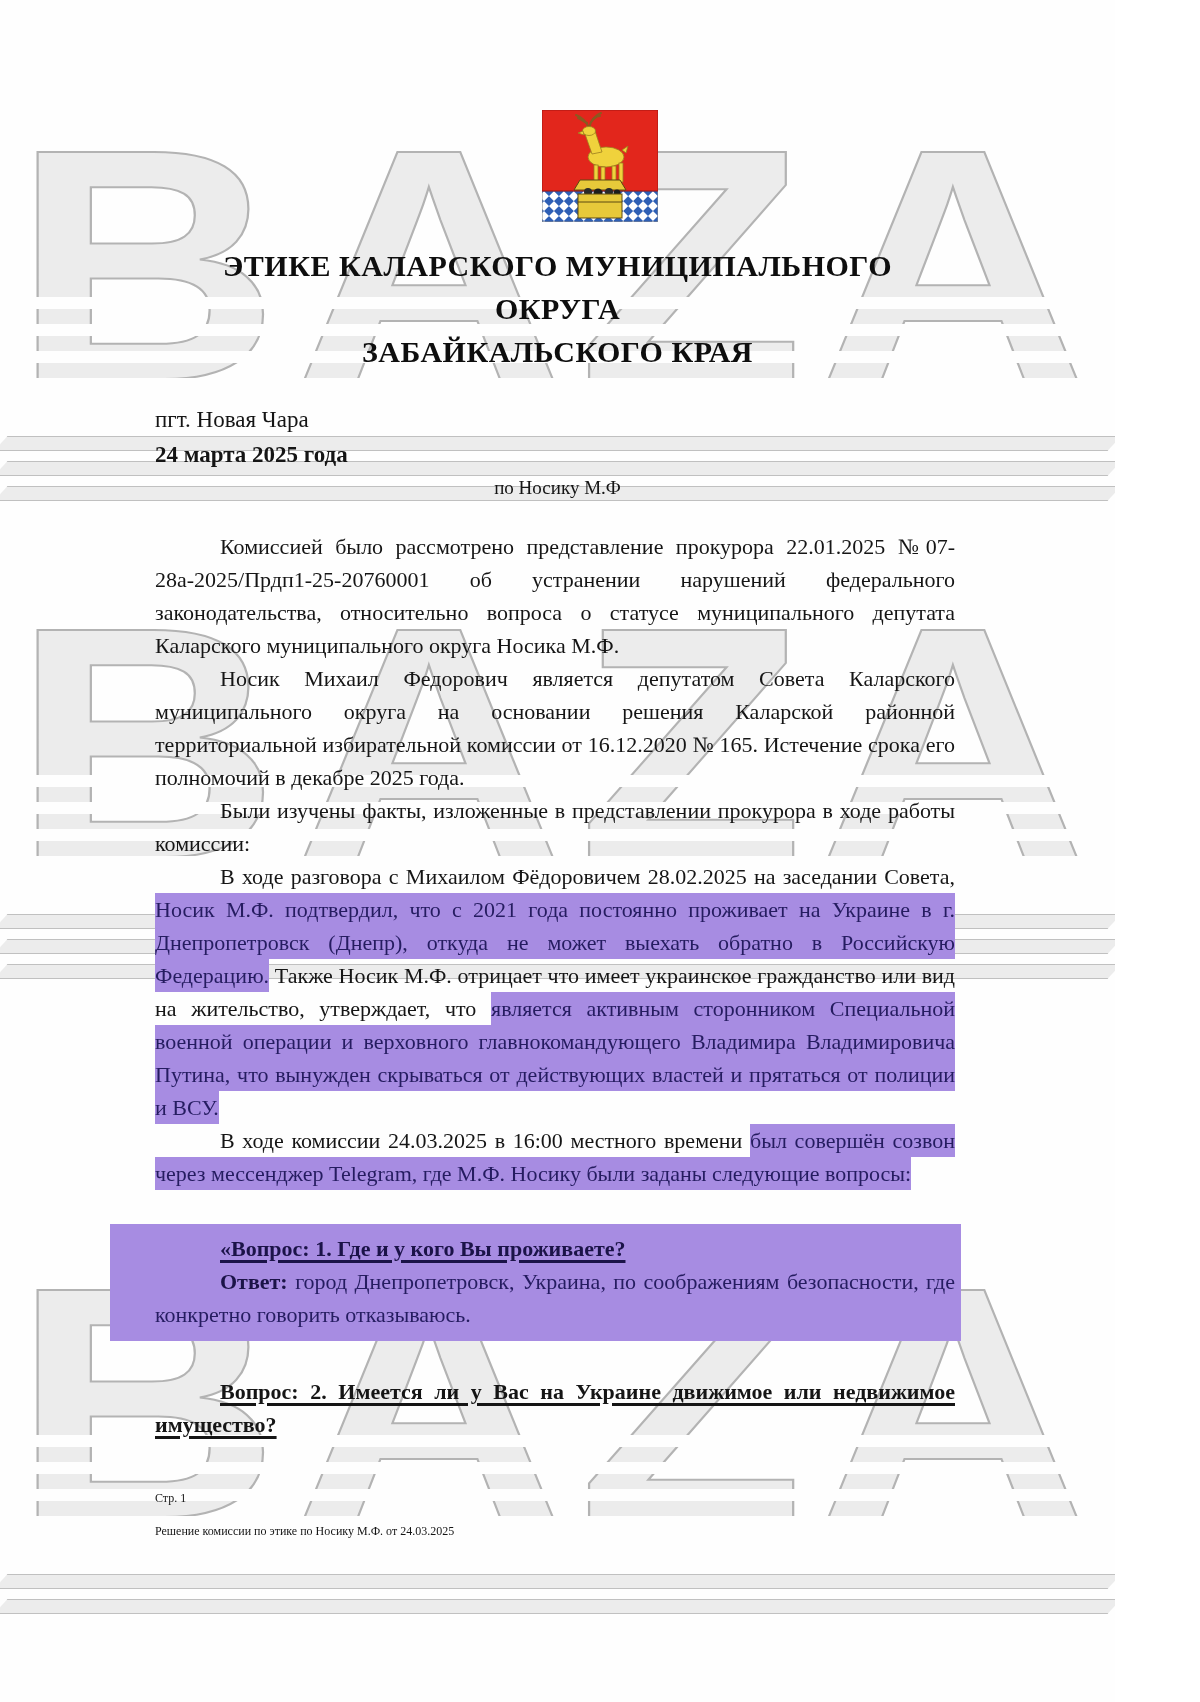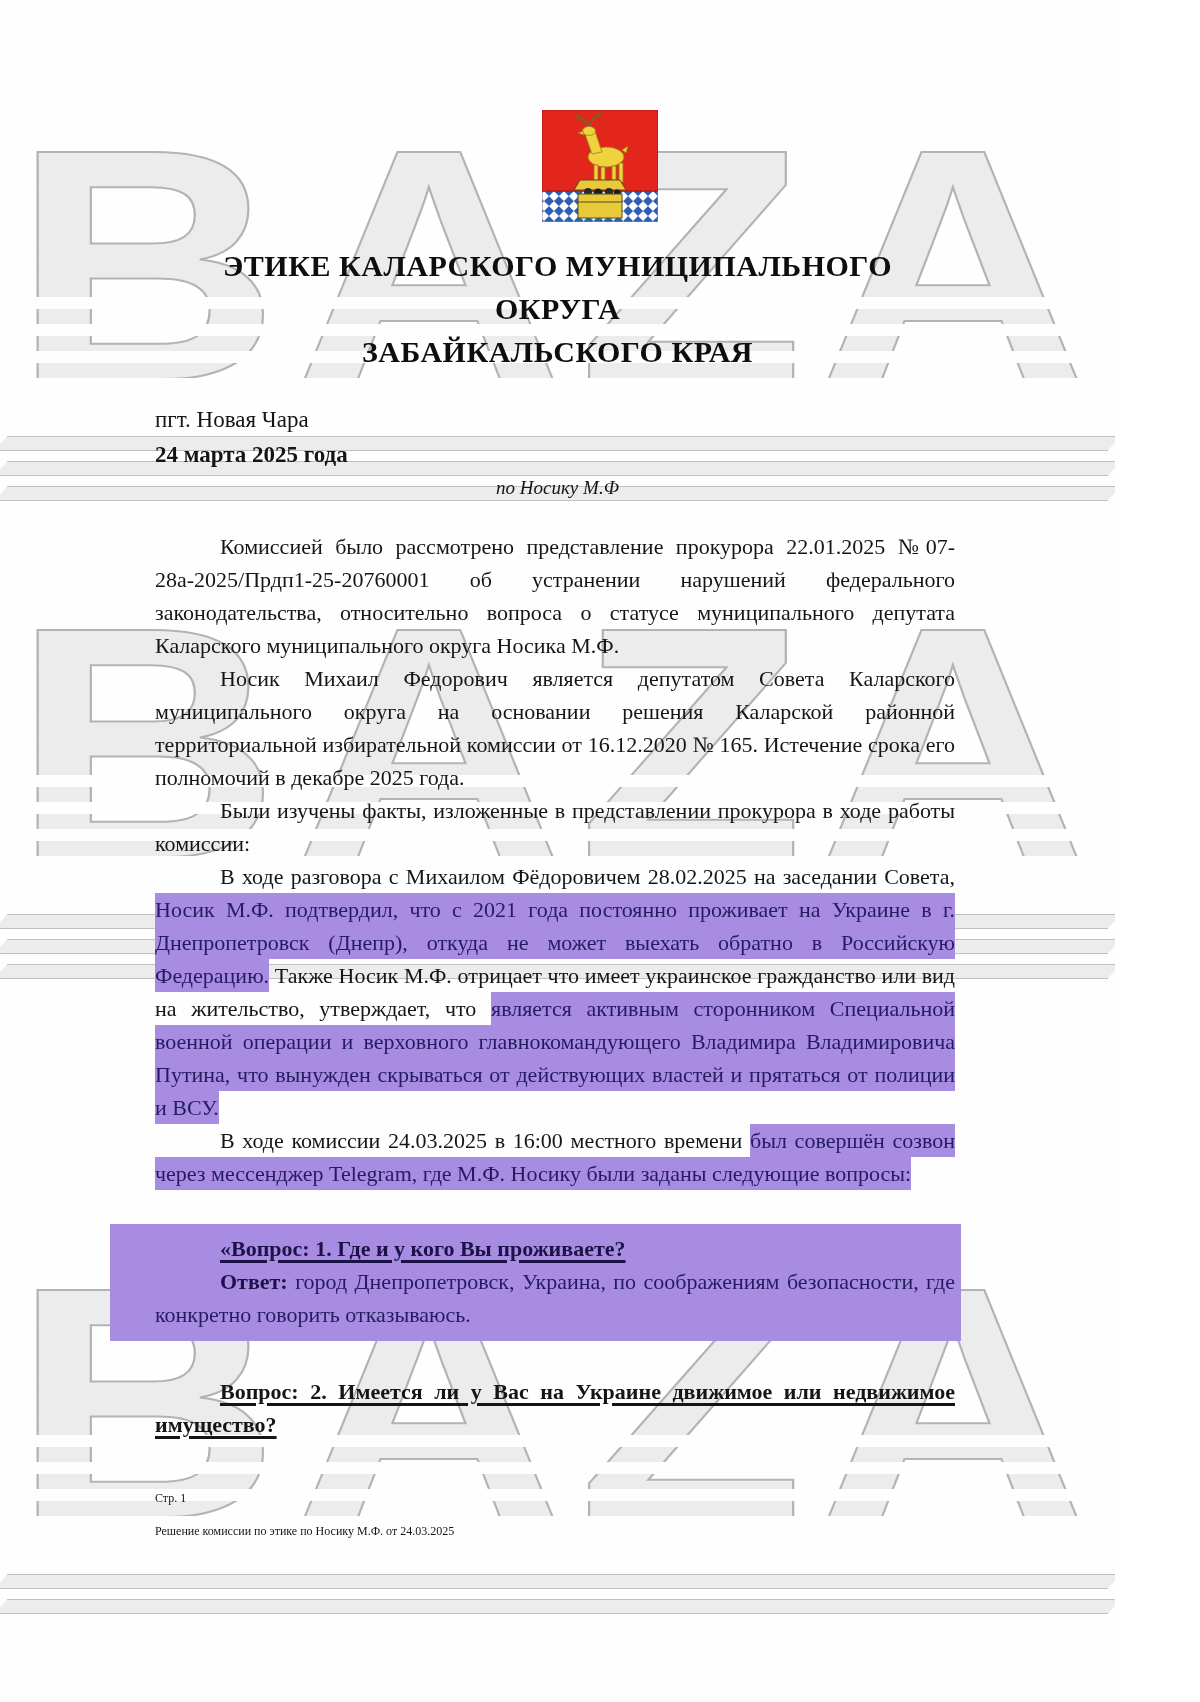--- a/index.html
+++ b/index.html
@@ -55,21 +55,21 @@
 
   .place-date{margin:32px 0 0 155px;font-size:23px;line-height:30px;}
   .place{font-weight:normal;}
   .date{font-weight:bold;margin-top:5px;}
 
   .doc-title{
     text-align:center;font-weight:bold;font-size:24px;line-height:30px;
     margin-top:54px;color:#111;
   }
   .doc-subtitle{
-    text-align:center;font-style:italic;font-size:19px;line-height:24px;margin-top:6px;
+    text-align:center;font-size:19px;line-height:24px;margin-top:6px;
   }
 
   .doc-body{
     margin:30px 160px 0 155px;
     font-size:22px;line-height:33px;
     text-align:justify;
     font-family:Liberation Serif, serif;
   }
   .para{margin:0;text-indent:65px;}
 

